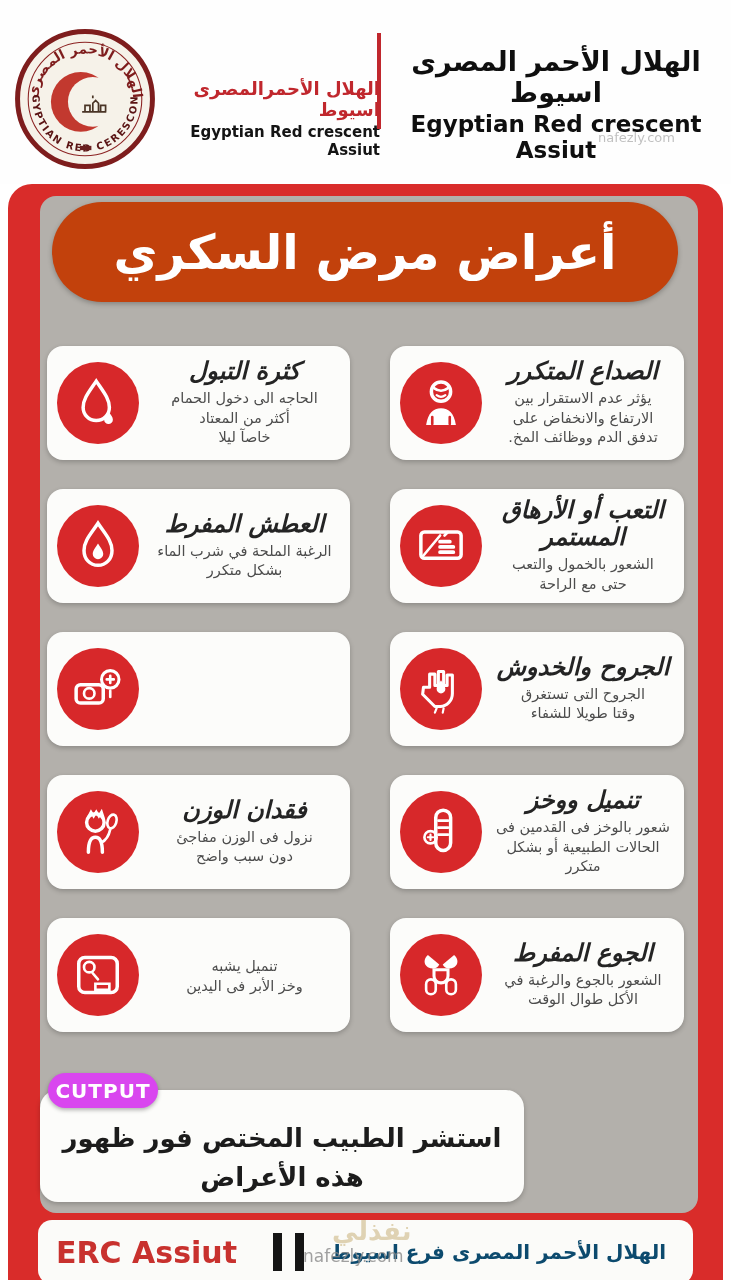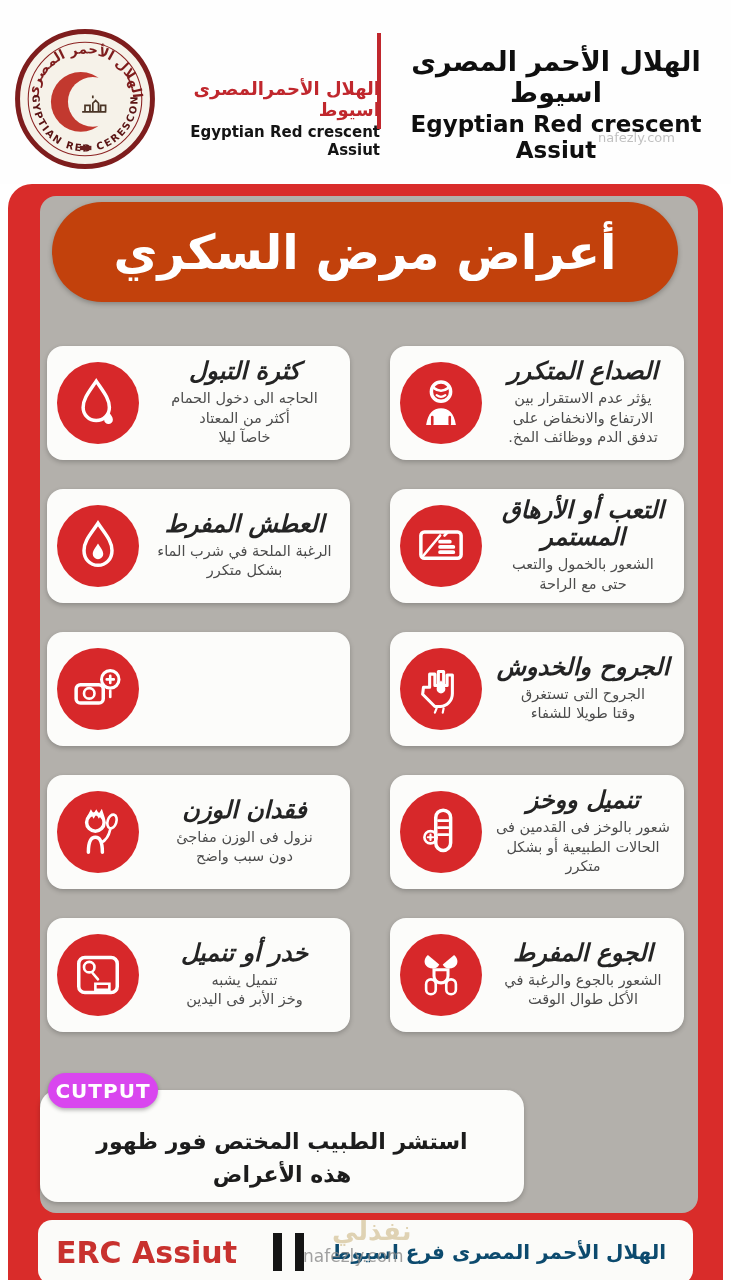--- a/index.html
+++ b/index.html
@@ -35,21 +35,21 @@
   .icon-circle{width:82px;height:82px;border-radius:50%;background:#d7282a;flex:0 0 82px;
     margin-left:10px;display:flex;align-items:center;justify-content:center;}
   .icon-circle svg{width:56px;height:56px;}
   .card-text{flex:1;direction:rtl;text-align:center;padding:0 6px;}
   .card-title{font-weight:bold;font-size:24px;color:#242424;line-height:1.12;white-space:pre-line;font-style:italic;}
   .card-desc{font-size:14.5px;color:#4c4c4c;line-height:1.36;margin-top:4px;white-space:pre-line;}
   
   .output-card{position:absolute;left:0;top:894px;width:484px;height:112px;background:#fcfcfa;
     border-radius:18px;display:flex;align-items:center;justify-content:center;
     box-shadow:0 2px 5px rgba(0,0,0,.22);}
-  .output-text{direction:rtl;text-align:center;font-weight:bold;font-size:22px;color:#1c1c1c;
+  .output-text{direction:rtl;text-align:center;font-weight:bold;font-size:26px;color:#1c1c1c;
     white-space:pre-line;line-height:1.5;margin-top:24px;}
   .output-badge{position:absolute;left:8px;top:877px;width:110px;height:35px;background:#d946ef;
     border-radius:18px;color:#ffffff;font-weight:bold;font-size:20px;letter-spacing:1px;
     display:flex;align-items:center;justify-content:center;z-index:3;
     box-shadow:0 2px 4px rgba(0,0,0,.3);}
   
   .footer-bar{position:absolute;left:30px;top:1036px;width:655px;height:64px;background:#fbfbf9;
     border-radius:14px;display:flex;align-items:center;}
   .footer-en{color:#c8312e;font-weight:bold;font-size:30px;margin-left:18px;white-space:nowrap;}
   .bars{display:flex;gap:13px;margin-left:36px;}
@@ -226,21 +226,20 @@
           <div class="card left">
             <div class="icon-circle">
               <svg viewBox="0 0 64 64" fill="none" stroke="#fff" stroke-linecap="round">
                 <rect x="10" y="12" width="44" height="40" rx="7" stroke-width="4"></rect>
                 <circle cx="22" cy="23" r="6" stroke-width="3"></circle>
                 <path d="M29 42h16v7H29z" stroke-width="3"></path>
                 <path d="M26 30l6 7" stroke-width="3"></path>
               </svg>
             </div>
             <div class="card-text">
-              <div class="card-title">خدر أو تنميل</div>
               <div class="card-desc">تنميل يشبه
 وخز الأبر فى اليدين</div>
             </div>
           </div>
           <div class="card right">
             <div class="icon-circle">
               <svg viewBox="0 0 64 64" fill="none" stroke="#fff" stroke-linecap="round">
                 <path d="M17 9c-5 4-5 11 0 14s11 2 13-3z" fill="#fff" stroke="none"></path>
                 <path d="M47 9c5 4 5 11 0 14s-11 2-13-3z" fill="#fff" stroke="none"></path>
                 <path d="M24 26h16v7a8 8 0 0 1-16 0z" stroke-width="3.5"></path>

